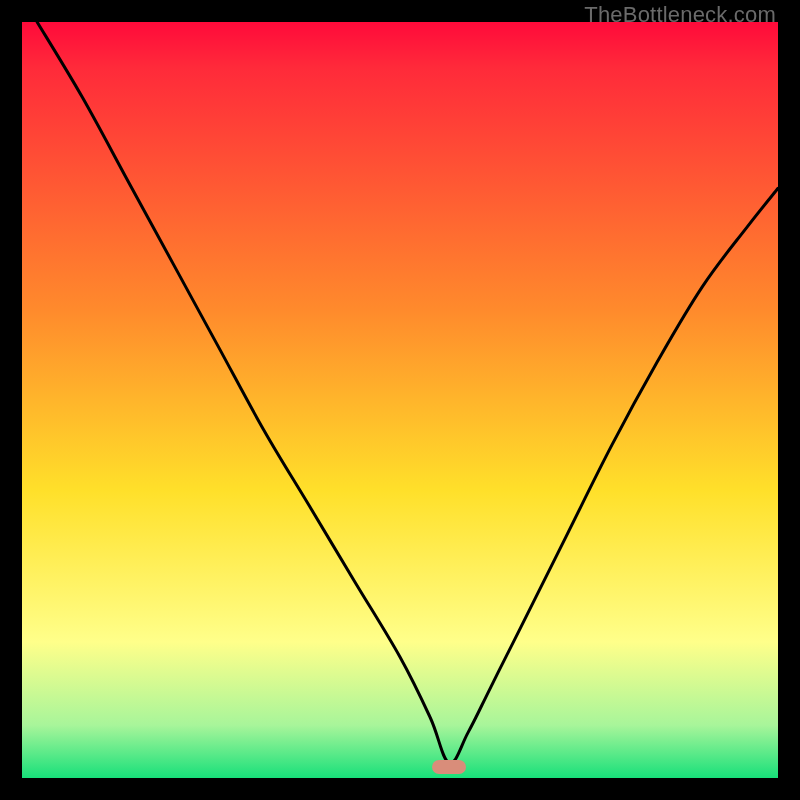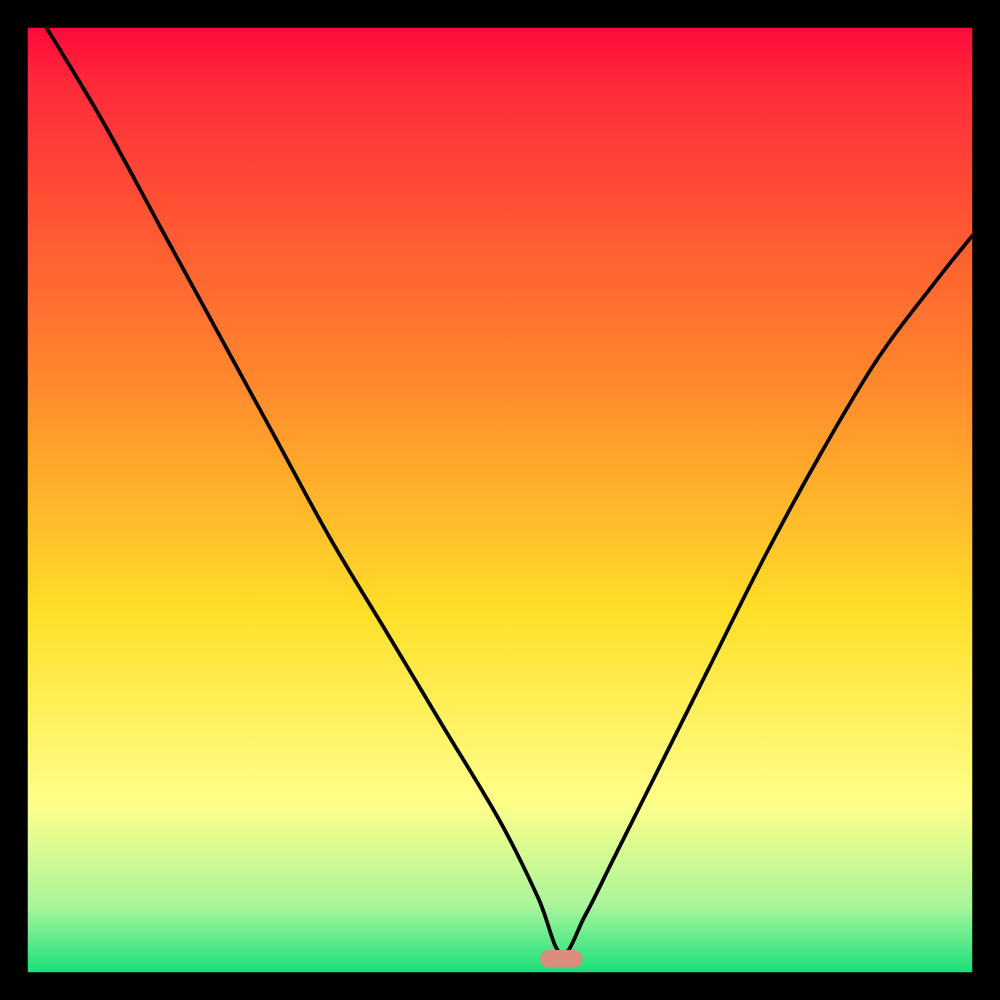--- a/index.html
+++ b/index.html
@@ -74,13 +74,14 @@
   <div class="plot" style="--c-top:#ff0a3a; --c-red:#ff2a3a; --c-orange:#ff8a2c; --c-yellow:#ffe02a; --c-paleyellow:#ffff8a; --c-lightgreen:#a8f59a; --c-green:#18e07a; --c-marker:#d98d7a;">
     <div class="gradient"></div>
 
     <svg class="curve" viewBox="0 0 756 756" preserveAspectRatio="none">
       <path id="curve-path" d="M 15.1 0.0 C 23.3 13.6, 44.2 47.0, 60.5 75.6 C 76.8 104.2, 89.5 128.8, 105.8 158.8 C 122.2 188.7, 134.9 212.0, 151.2 241.9 C 167.5 271.9, 180.2 295.1, 196.6 325.1 C 212.9 355.0, 225.6 379.7, 241.9 408.2 C 258.2 436.8, 271.0 456.6, 287.3 483.8 C 303.6 511.1, 316.3 532.2, 332.6 559.4 C 349.0 586.7, 364.4 610.5, 378.0 635.0 C 391.6 659.5, 399.4 676.5, 408.2 695.5 C 417.1 714.6, 420.3 738.2, 427.1 740.9 C 433.9 743.6, 438.6 724.2, 446.0 710.6 C 453.5 697.0, 459.2 684.3, 468.7 665.3 C 478.2 646.2, 485.4 632.0, 499.0 604.8 C 512.6 577.6, 528.0 546.7, 544.3 514.1 C 560.6 481.4, 573.4 454.7, 589.7 423.4 C 606.0 392.1, 618.7 368.8, 635.0 340.2 C 651.4 311.6, 664.1 289.1, 680.4 264.6 C 696.7 240.1, 712.2 221.8, 725.8 204.1 C 739.4 186.4, 750.6 173.1, 756.0 166.3" fill="none" stroke="#000000" stroke-width="3" stroke-linecap="round" stroke-linejoin="round"></path>
     </svg>
 
     <div class="marker" id="min-marker" style="left: 427.14px; top: 744.66px;"></div>
   </div>
 
+  <div class="watermark">TheBottleneck.com</div>
 </div>
 
 </body></html>

